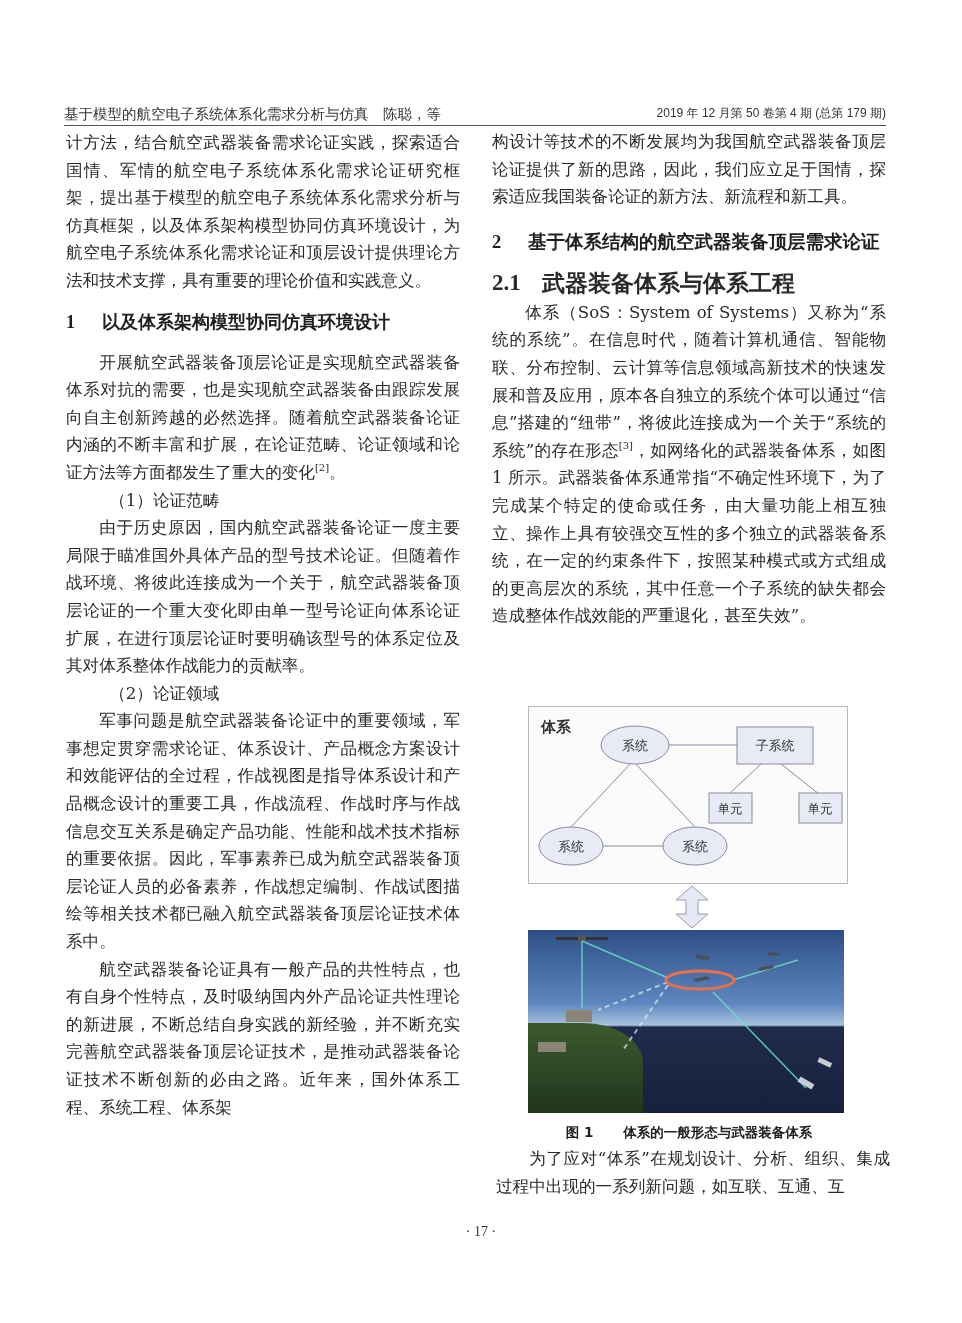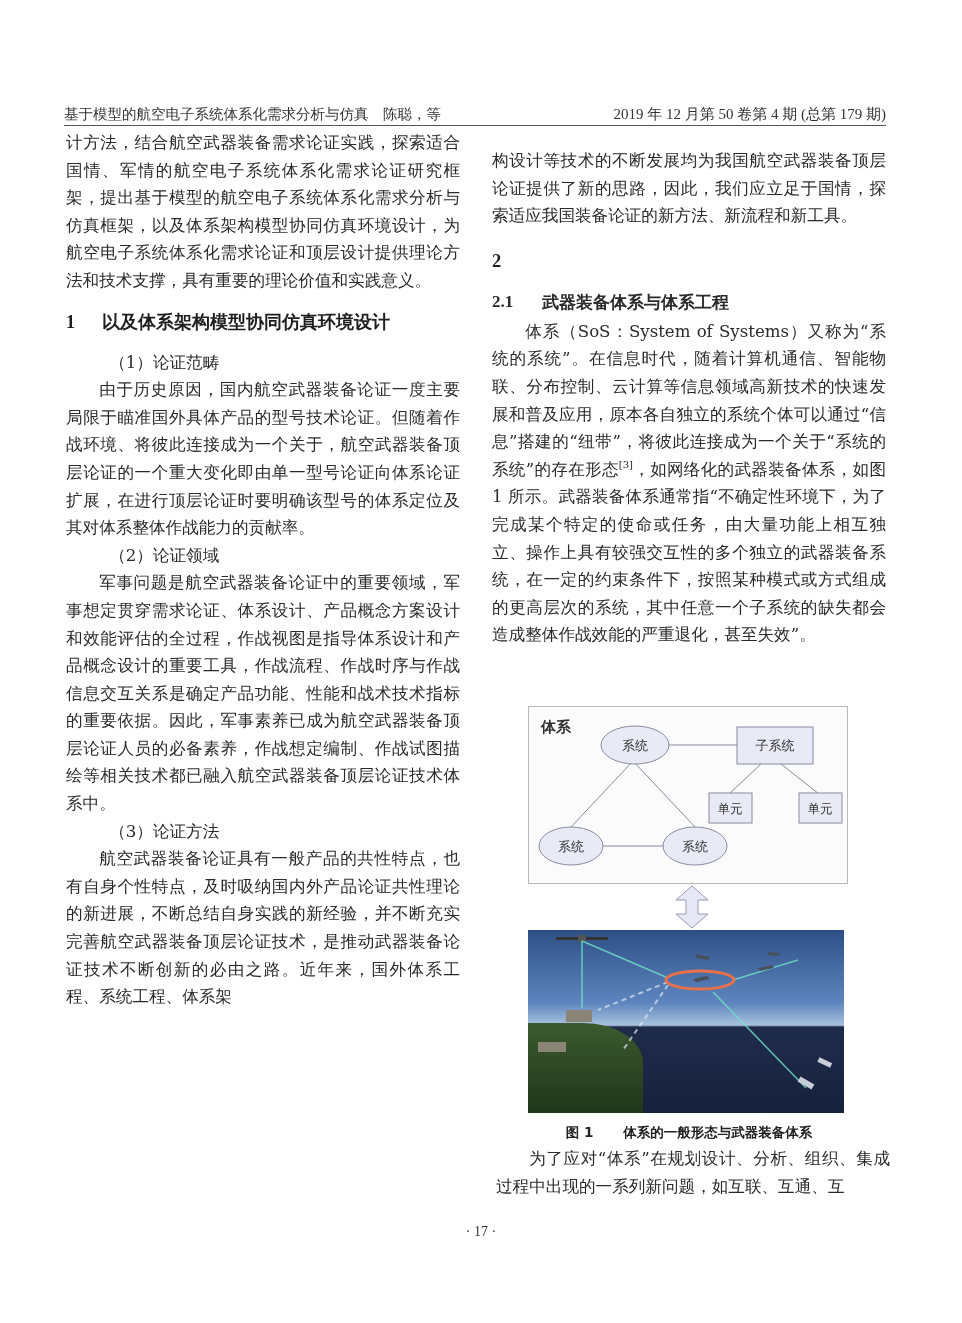--- a/index.html
+++ b/index.html
@@ -1,33 +1,33 @@
 <!DOCTYPE html>
 <html><head>
 <meta charset="utf-8">
 <style>
   html, body { margin:0; padding:0; background:#ffffff; }
   body { width:962px; height:1323px; position:relative; overflow:hidden;
          font-family:"DejaVu Serif", "Liberation Serif", serif; color:#2a2a2a; }
   .header { position:absolute; left:64px; top:103px; width:822px; height:22px;
             border-bottom:1.5px solid #555; font-size:14.5px; color:#333; }
   .header .left { position:absolute; left:0; top:2px; }
-  .header .right { position:absolute; right:0; top:2px; font-family:Liberation Serif, serif; font-size:15px; }
+  .header .right { position:absolute; right:0; top:2px; font-family:Liberation Sans, sans-serif; font-size:12px; }
   .col { position:absolute; width:394px; font-size:16.6px; line-height:27.6px; text-align:justify; }
   .col-left { left:66px; top:129px; }
-  .col-right { left:492px; top:147px; }
+  .col-right { left:492px; top:128px; }
   p { margin:0; }
   .indent { text-indent:2em; }
   .sub { padding-left:2.6em; }
   h2 { margin:0; font-family:"DejaVu Sans", sans-serif; font-weight:bold; font-size:18px; color:#1e1e1e; }
   h2.sec1 { margin-top:14px; margin-bottom:14px; display:flex; line-height:26px; }
   h2 .num { width:36px; flex:none; font-family:"Liberation Serif", serif; }
   h2.sec2 { margin-top:16px; display:flex; line-height:30px; font-size:18.5px; }
   h2.sec2 .num { width:36px; }
-  h3 { margin:14px 0 4px 0; font-family:"DejaVu Sans", sans-serif; font-weight:bold; font-size:17px; display:flex; line-height:24px; }
+  h3 { margin:14px 0 4px 0; font-family:"DejaVu Sans", sans-serif; font-weight:bold; font-size:23px; display:flex; line-height:24px; }
   h3 .num { width:50px; font-family:"Liberation Serif", serif; }
   sup { font-size:10px; line-height:0; }
   .figure { position:absolute; left:528px; top:706px; width:320px; }
   .diagram { position:relative; width:318px; height:176px; border:1px solid #b8b8b8; background:#fbfbfb; }
   .diagram svg { position:absolute; left:0; top:0; }
   .arrow-wrap { position:relative; width:320px; height:46px; }
   .photo { position:relative; width:316px; height:183px; margin-left:0; overflow:hidden;
            background:linear-gradient(#2d4f86 0%, #5e86be 40%, #a8c2de 52%, #1f2b4a 53%, #16223c 100%); }
   .land { position:absolute; left:0; bottom:0; width:115px; height:90px;
           background:linear-gradient(#3c5a2e, #20361c); border-top-right-radius:60px 40px; }
@@ -46,36 +46,37 @@
 </div>
 
 <div class="col col-left">
   <p>计方法，结合航空武器装备需求论证实践，探索适合国情、军情的航空电子系统体系化需求论证研究框架，提出基于模型的航空电子系统体系化需求分析与仿真框架，以及体系架构模型协同仿真环境设计，为航空电子系统体系化需求论证和顶层设计提供理论方法和技术支撑，具有重要的理论价值和实践意义。</p>
 
   <h2 class="sec1">
     <span class="num">1</span>
     <span>以及体系架构模型协同仿真环境设计</span>
   </h2>
 
+  <p class="indent"><span>开展航空武器装备顶层论证是实现航空武器装备体系对抗的需要，也是实现航空武器装备由跟踪发展向自主创新跨越的必然选择。随着航空武器装备论证内涵的不断丰富和扩展，在论证范畴、论证领域和论证方法等方面都发生了重大的变化</span><sup>[2]</sup><span>。</span></p>
 
   <p class="sub">（1）论证范畴</p>
   <p class="indent">由于历史原因，国内航空武器装备论证一度主要局限于瞄准国外具体产品的型号技术论证。但随着作战环境、将彼此连接成为一个关于，航空武器装备顶层论证的一个重大变化即由单一型号论证向体系论证扩展，在进行顶层论证时要明确该型号的体系定位及其对体系整体作战能力的贡献率。</p>
 
   <p class="sub">（2）论证领域</p>
   <p class="indent">军事问题是航空武器装备论证中的重要领域，军事想定贯穿需求论证、体系设计、产品概念方案设计和效能评估的全过程，作战视图是指导体系设计和产品概念设计的重要工具，作战流程、作战时序与作战信息交互关系是确定产品功能、性能和战术技术指标的重要依据。因此，军事素养已成为航空武器装备顶层论证人员的必备素养，作战想定编制、作战试图描绘等相关技术都已融入航空武器装备顶层论证技术体系中。</p>
 
-  <p class="sub">（3）论证方法</p>
   <p class="indent">航空武器装备论证具有一般产品的共性特点，也有自身个性特点，及时吸纳国内外产品论证共性理论的新进展，不断总结自身实践的新经验，并不断充实完善航空武器装备顶层论证技术，是推动武器装备论证技术不断创新的必由之路。近年来，国外体系工程、系统工程、体系架</p>
 </div>
 
 <div class="col col-right">
   <p>构设计等技术的不断发展均为我国航空武器装备顶层论证提供了新的思路，因此，我们应立足于国情，探索适应我国装备论证的新方法、新流程和新工具。</p>
 
   <h2 class="sec2">
     <span class="num">2</span>
+    <span>基于体系结构的航空武器装备顶层需求论证</span>
   </h2>
 
   <h3>
     <span class="num">2.1</span>
     <span>武器装备体系与体系工程</span>
   </h3>
 
   <p class="indent"><span>体系（SoS：System of Systems）又称为“系统的系统”。在信息时代，随着计算机通信、智能物联、分布控制、云计算等信息领域高新技术的快速发展和普及应用，原本各自独立的系统个体可以通过“信息”搭建的“纽带”，将彼此连接成为一个关于“系统的系统”的存在形态</span><sup>[3]</sup><span>，如网络化的武器装备体系，如图 1 所示。武器装备体系通常指“不确定性环境下，为了完成某个特定的使命或任务，由大量功能上相互独立、操作上具有较强交互性的多个独立的武器装备系统，在一定的约束条件下，按照某种模式或方式组成的更高层次的系统，其中任意一个子系统的缺失都会造成整体作战效能的严重退化，甚至失效”。</span></p>
 </div>
 

